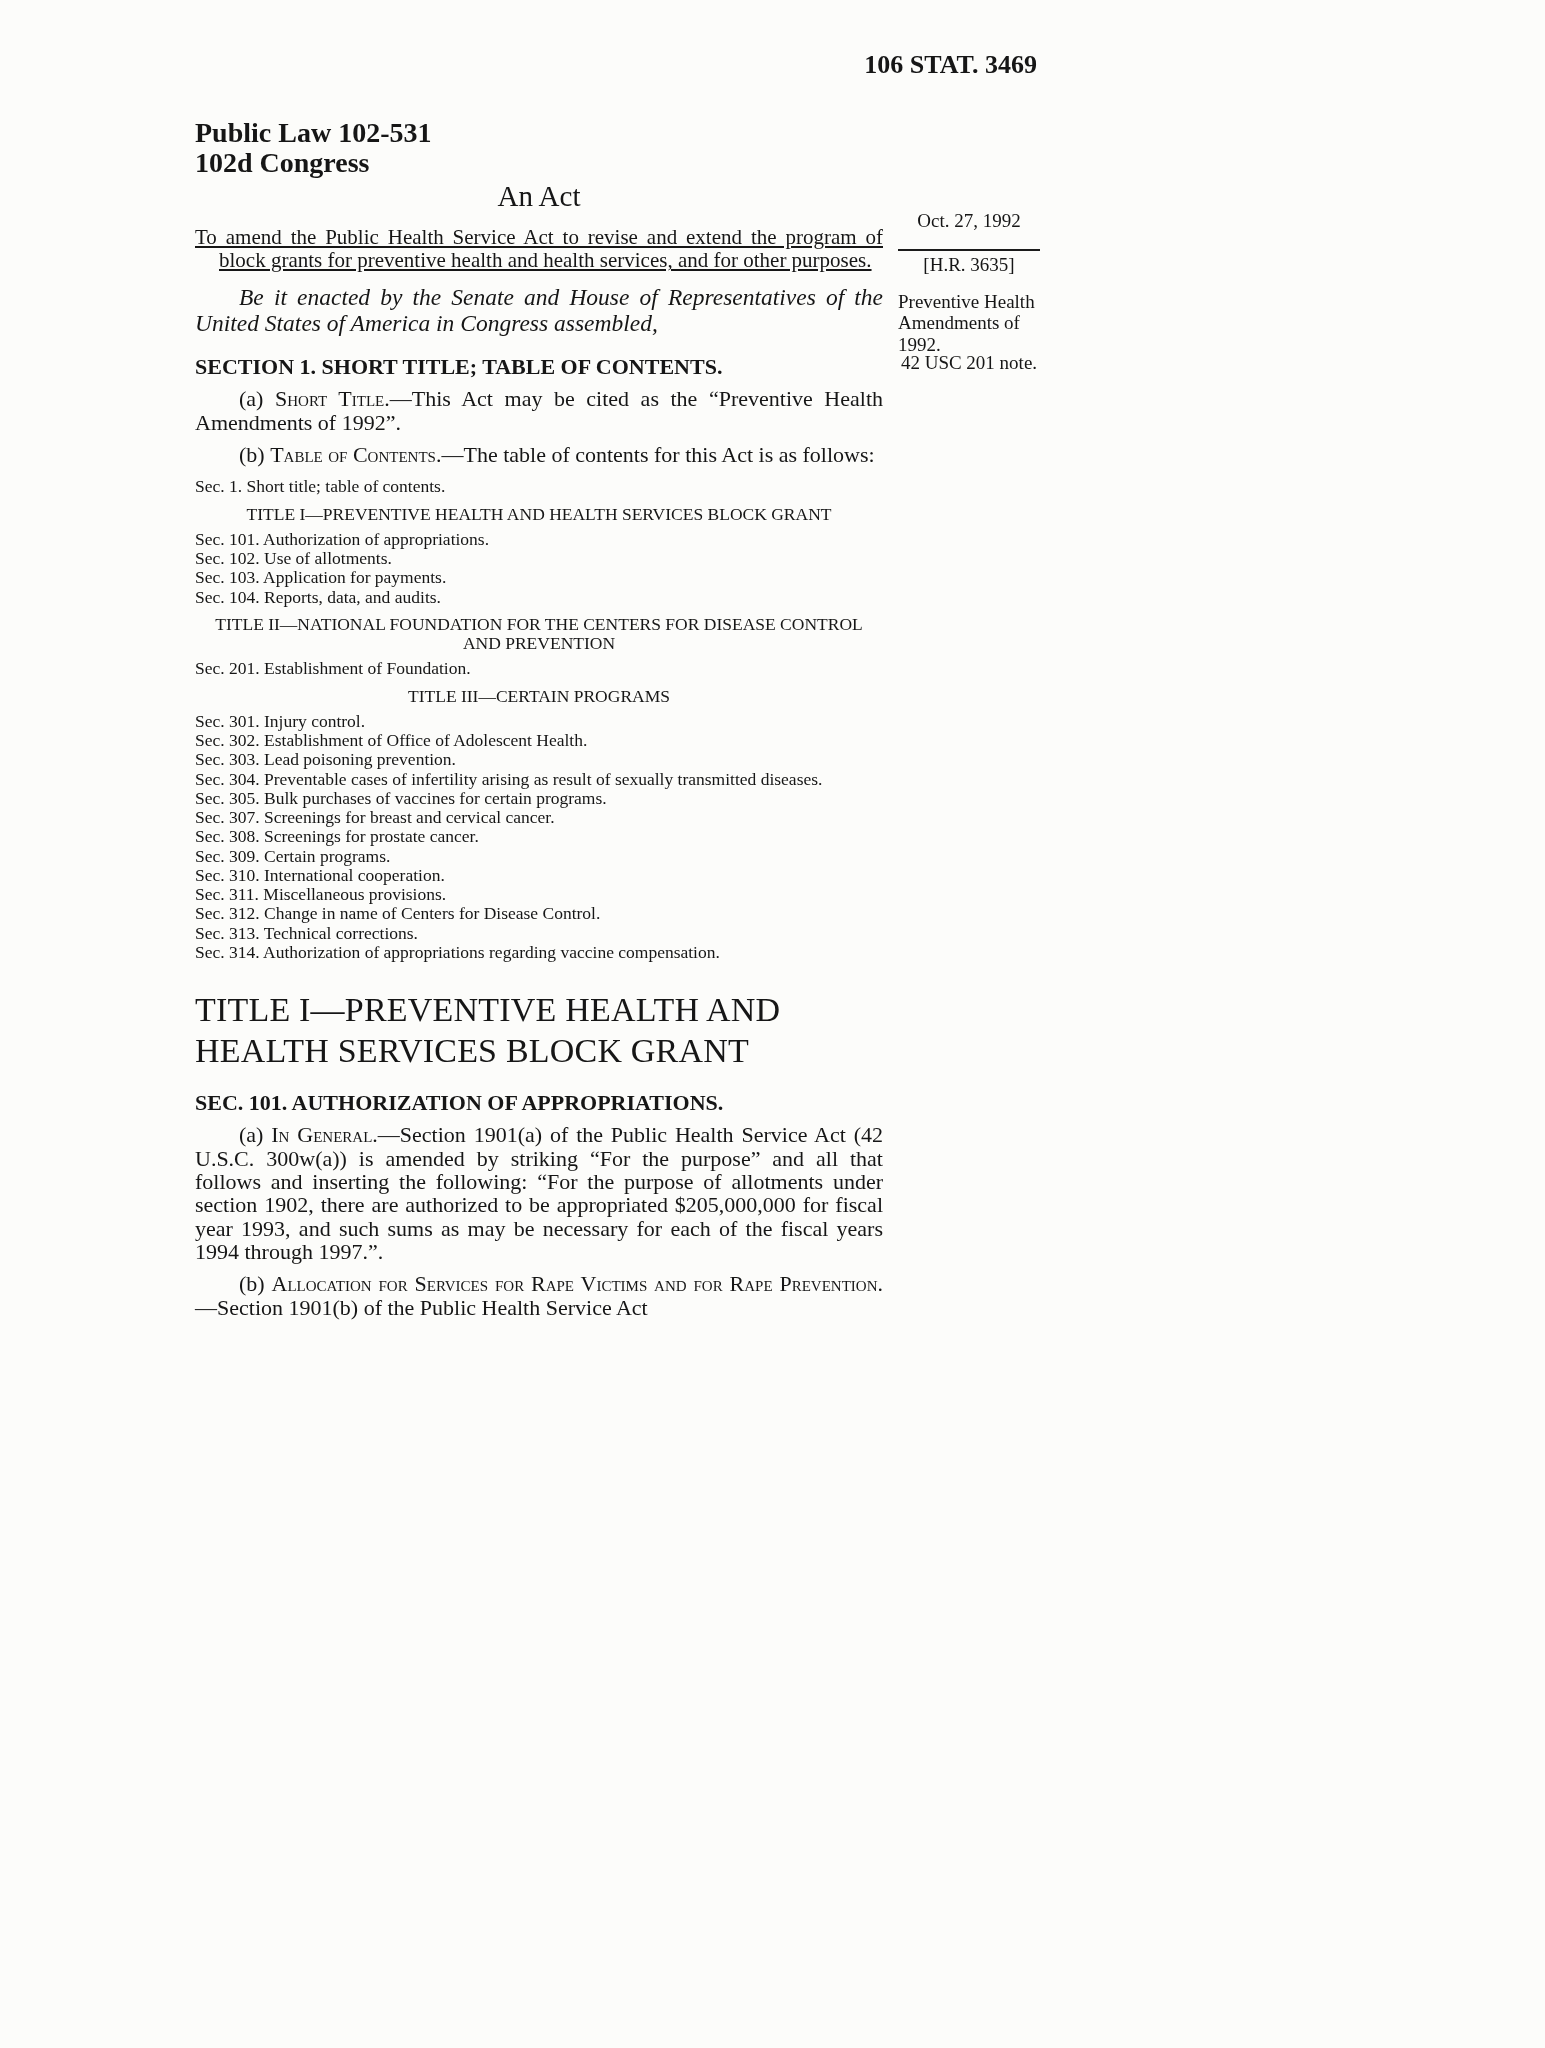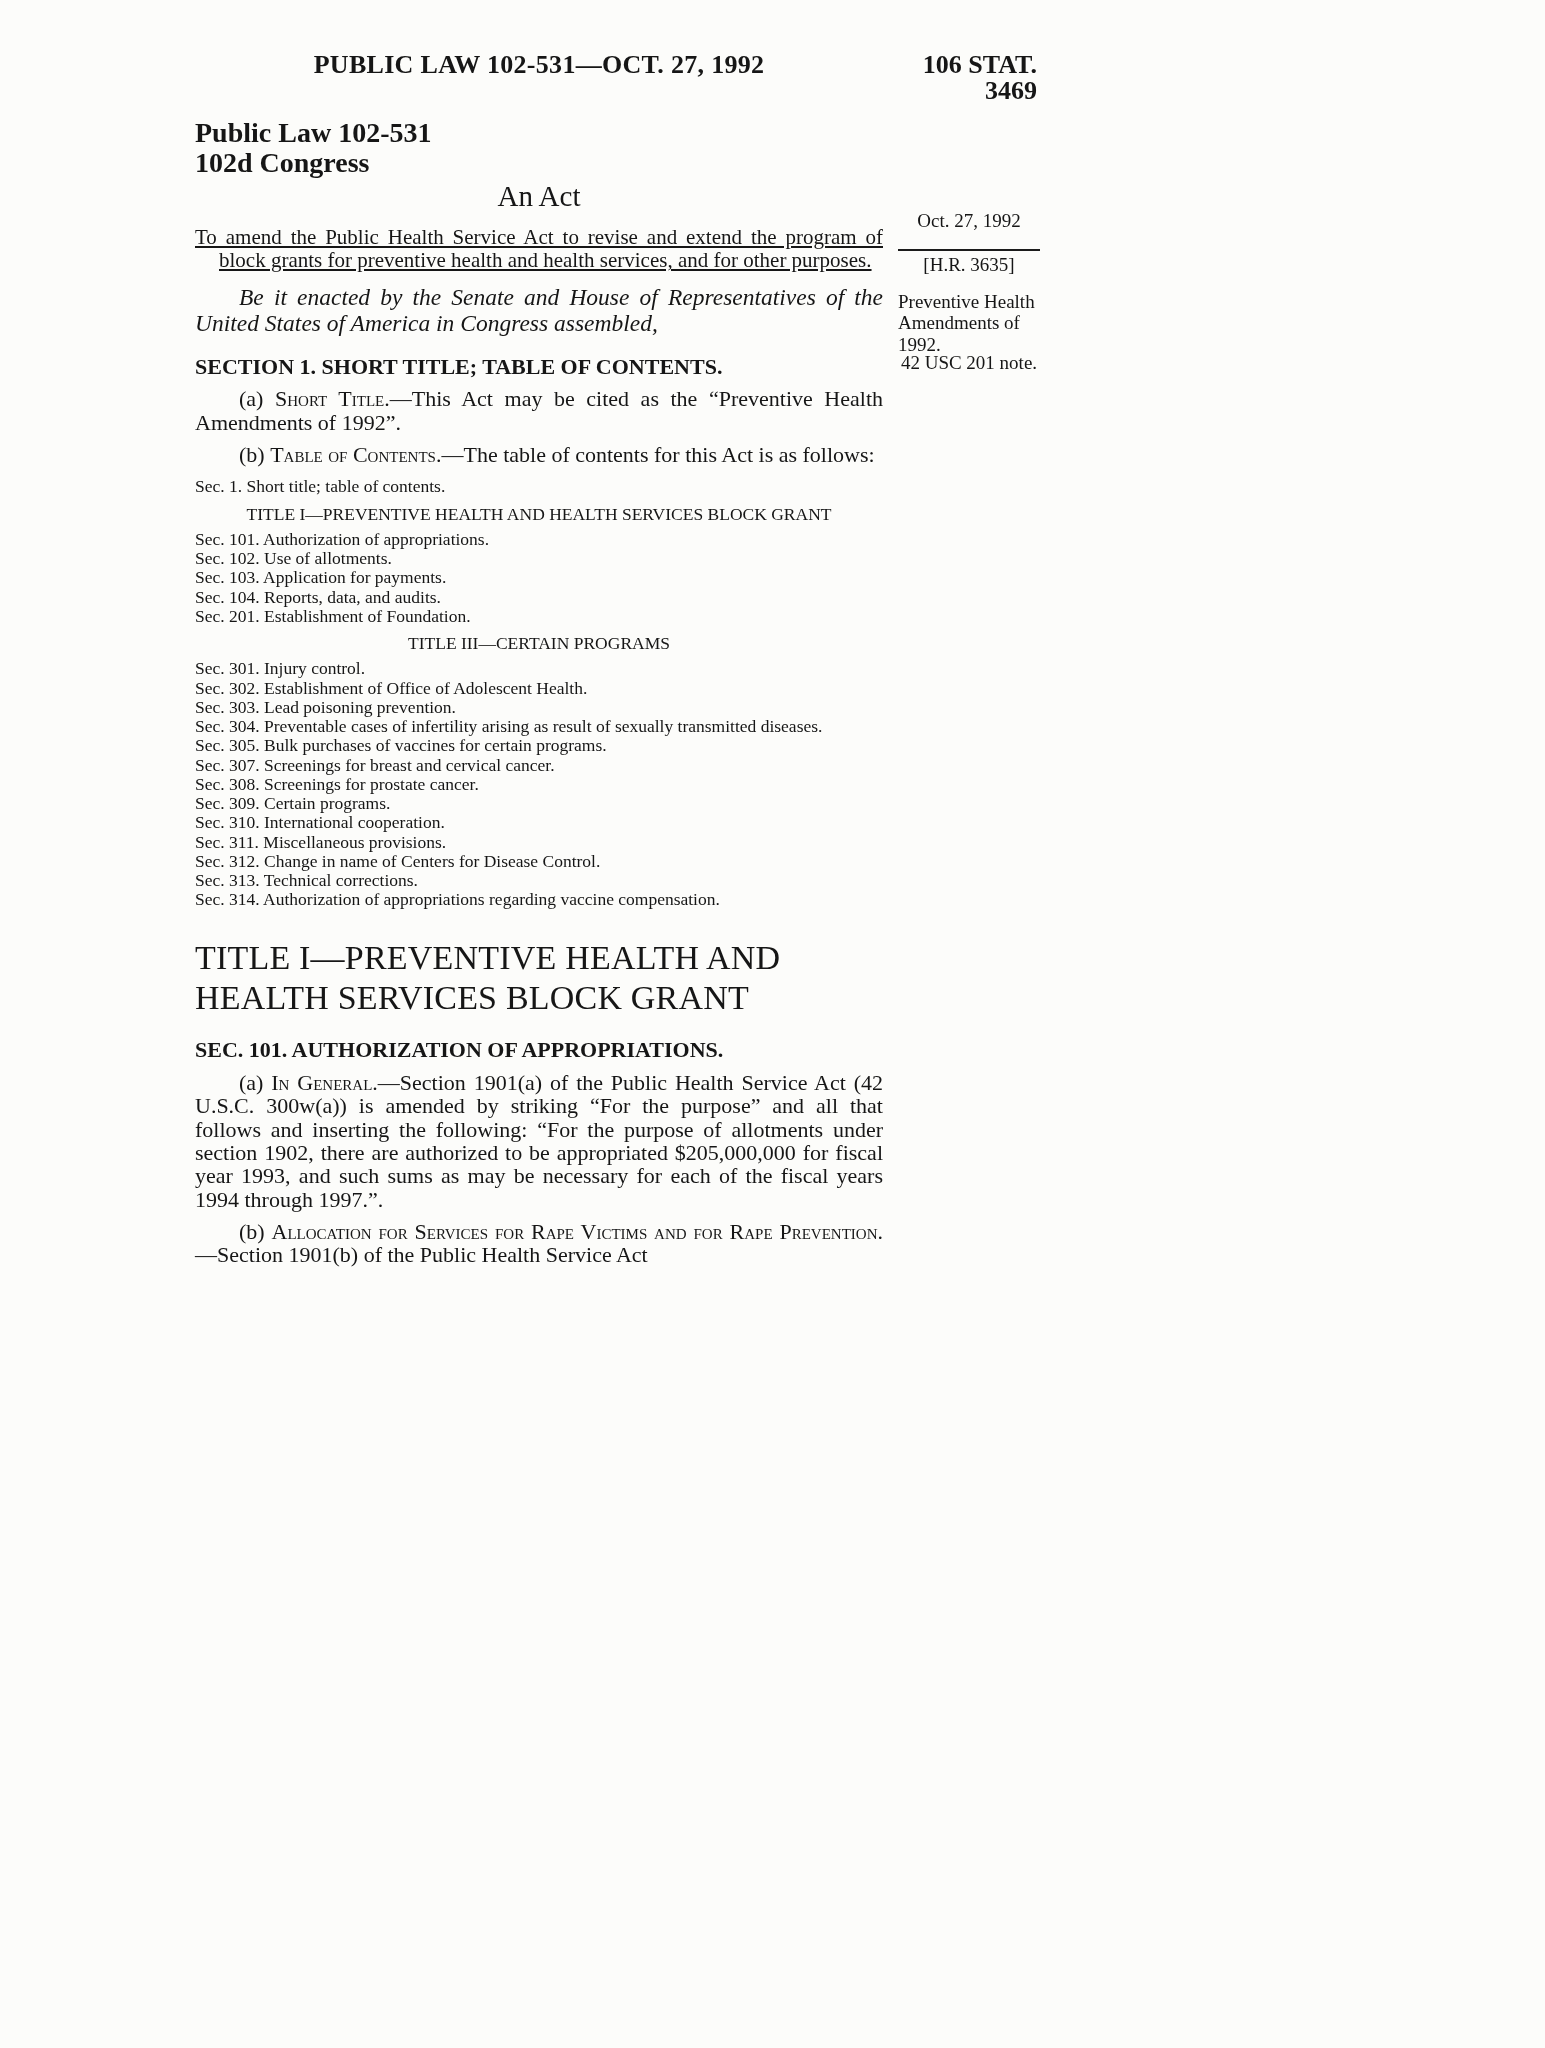--- a/index.html
+++ b/index.html
@@ -57,21 +57,20 @@
   }
   .note-date-block { text-align: center; }
   .date-line { border-bottom: 2px solid #1b1b1b; padding-bottom: 18px; margin-bottom: 3px; }
 </style>
 </head>
 <body>
 
 <div class="page">
 
   <header class="running-head">
-    <div class="rh-title">PUBLIC LAW 102-531—OCT. 27, 1992</div>
     <div class="rh-stat">106 STAT. 3469</div>
   </header>
 
   <main class="main-col">
     <h1 class="law-number">Public Law 102-531</h1>
     <h2 class="congress">102d Congress</h2>
     <div class="act-label">An Act</div>
 
     <p class="preamble">To amend the Public Health Service Act to revise and extend the program of block grants for preventive health and health services, and for other purposes.</p>
     <p class="enacting">Be it enacted by the Senate and House of Representatives of the United States of America in Congress assembled,</p>
@@ -81,20 +80,21 @@
     <p class="body-para"><span>(b) </span><span class="sc">Table of Contents</span><span>.—The table of contents for this Act is as follows:</span></p>
 
     <div class="toc">
 
     <div class="toc-item toc-sec">Sec. 1. Short title; table of contents.</div>
         <div class="toc-item toc-title">TITLE I—PREVENTIVE HEALTH AND HEALTH SERVICES BLOCK GRANT</div>
         <div class="toc-item toc-sec">Sec. 101. Authorization of appropriations.</div>
         <div class="toc-item toc-sec">Sec. 102. Use of allotments.</div>
         <div class="toc-item toc-sec">Sec. 103. Application for payments.</div>
         <div class="toc-item toc-sec">Sec. 104. Reports, data, and audits.</div>
+        <div class="toc-item toc-title">TITLE II—NATIONAL FOUNDATION FOR THE CENTERS FOR DISEASE CONTROL AND PREVENTION</div>
         <div class="toc-item toc-sec">Sec. 201. Establishment of Foundation.</div>
         <div class="toc-item toc-title">TITLE III—CERTAIN PROGRAMS</div>
         <div class="toc-item toc-sec">Sec. 301. Injury control.</div>
         <div class="toc-item toc-sec">Sec. 302. Establishment of Office of Adolescent Health.</div>
         <div class="toc-item toc-sec">Sec. 303. Lead poisoning prevention.</div>
         <div class="toc-item toc-sec">Sec. 304. Preventable cases of infertility arising as result of sexually transmitted diseases.</div>
         <div class="toc-item toc-sec">Sec. 305. Bulk purchases of vaccines for certain programs.</div>
         <div class="toc-item toc-sec">Sec. 307. Screenings for breast and cervical cancer.</div>
         <div class="toc-item toc-sec">Sec. 308. Screenings for prostate cancer.</div>
         <div class="toc-item toc-sec">Sec. 309. Certain programs.</div>

